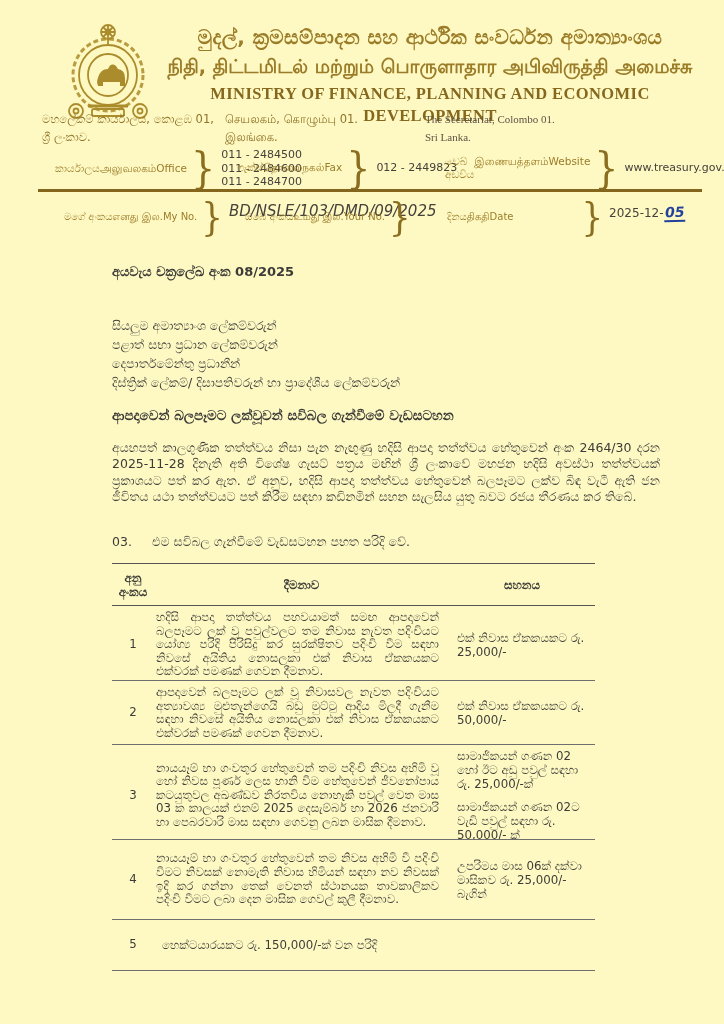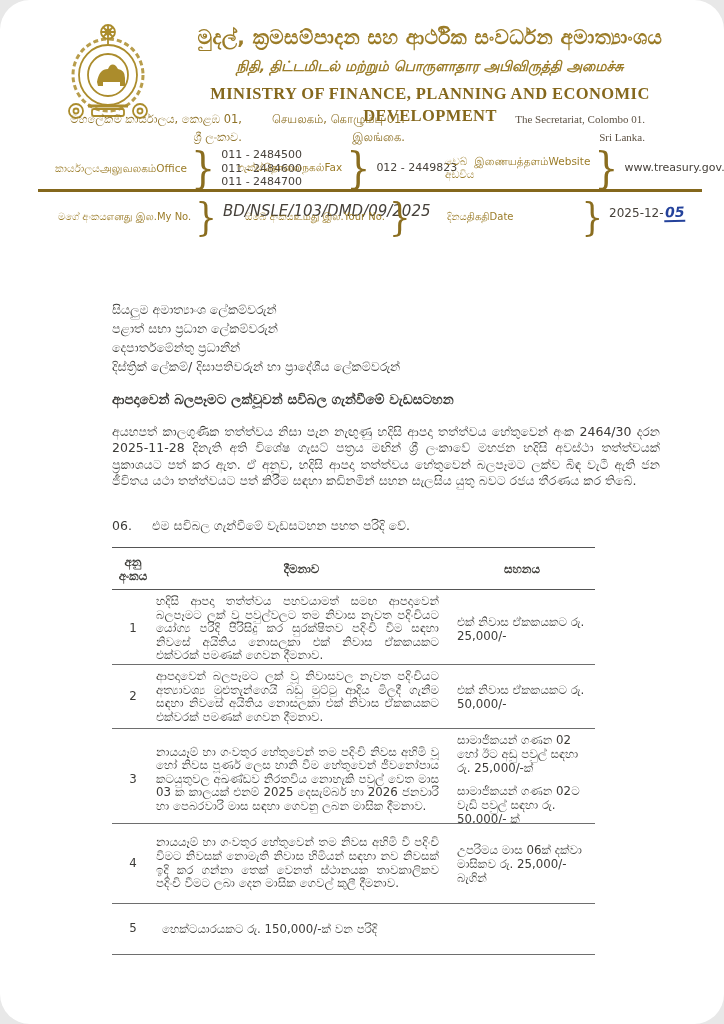--- a/index.html
+++ b/index.html
@@ -1,25 +1,25 @@
 <!DOCTYPE html>
 <html><head>
 <meta charset="utf-8">
 <style>
   html,body{margin:0;padding:0;background:#e8e8e8;}
-  .page{position:relative;width:724px;height:1024px;background:#ffffff;overflow:hidden;
-        font-family:"DejaVu Sans",sans-serif;color:#3c3b37;border-radius:30px;}
+  .page{position:relative;width:724px;height:1024px;background:#fef9c3;overflow:hidden;
+        font-family:"DejaVu Sans",sans-serif;color:#3c3b37;}
   
   .emblem{position:absolute;left:56px;top:20px;width:104px;height:104px;}
   .titles{position:absolute;left:150px;top:24px;width:560px;text-align:center;}
   .title-si{font-size:20px;font-weight:bold;color:#9b7c28;letter-spacing:.4px;line-height:26px;}
-  .title-ta{font-size:14px;font-weight:bold;color:#9b7c28;line-height:26px;margin-top:3px;font-style:italic;}
+  .title-ta{font-size:19px;font-weight:bold;color:#9b7c28;line-height:26px;margin-top:3px;}
   .title-en{font-size:16.5px;font-weight:bold;color:#85681d;margin-top:4px;line-height:22px;
             font-family:"Liberation Serif",serif;letter-spacing:.4px;}
-  .addr{position:absolute;top:110px;text-align:right;font-size:11.5px;line-height:18px;color:#8f7227;}
+  .addr{position:absolute;top:110px;text-align:left;font-size:11.5px;line-height:18px;color:#8f7227;}
   .addr-si{left:42px;width:200px;}
   .addr-ta{left:225px;width:180px;}
   .addr-en{left:425px;width:220px;font-family:"Liberation Serif",serif;font-size:11px;color:#5d5244;}
   .cgroup{position:absolute;top:148px;display:flex;align-items:center;}
   .lblstack{display:flex;flex-direction:row;font-size:10.5px;line-height:13.5px;color:#9b7c28;}
   .valstack{display:flex;flex-direction:column;font-size:11px;line-height:13.5px;color:#46413a;}
   .brace{font-family:"DejaVu Serif",serif;font-weight:400;color:#8a6d1f;
          font-size:38px;line-height:40px;transform:scaleY(1.15);margin:0 6px 0 4px;}
   .rule{position:absolute;left:38px;top:189px;width:664px;height:3px;background:#84671c;}
   .rgroup{position:absolute;top:196px;display:flex;align-items:center;}
@@ -126,21 +126,21 @@
       <span>Website</span>
     </div>
     <span class="brace">}</span>
     <div class="valstack">
       <span>www.treasury.gov.lk</span>
     </div>
   </div>
 
   <div class="rule"></div>
 
-  <div class="rgroup" style="left:58px">
+  <div class="rgroup" style="left:64px">
     <div class="lblstack">
       <span>මගේ අංකය</span>
       <span>எனது இல.</span>
       <span>My No.</span>
     </div>
     <span class="brace" style="font-size:34px">}</span>
     <span class="refval">BD/NSLE/103/DMD/09/2025</span>
   </div>
 
   <div class="rgroup" style="left:245px">
@@ -157,34 +157,35 @@
     <div class="lblstack">
       <span>දිනය</span>
       <span>திகதி</span>
       <span>Date</span>
     </div>
     <span class="brace" style="font-size:34px;margin-left:68px">}</span>
     <span class="dateval"><span>2025-12-</span><span class="hand">05</span></span>
   </div>
 
   <div class="content">
+    <div class="circular-no">අයවැය චක්‍රලේඛ අංක 08/2025</div>
 
     <div class="addressees">
       <div>සියලුම අමාත්‍යාංශ ලේකම්වරුන්</div>
       <div>පළාත් සභා ප්‍රධාන ලේකම්වරුන්</div>
       <div>දෙපාර්තමේන්තු ප්‍රධානීන්</div>
       <div>දිස්ත්‍රික් ලේකම්/ දිසාපතිවරුන් හා ප්‍රාදේශීය ලේකම්වරුන්</div>
     </div>
 
     <div class="subject">ආපදාවෙන් බලපෑමට ලක්වූවන් සවිබල ගැන්වීමේ වැඩසටහන</div>
 
     <div class="para1">අයහපත් කාලගුණික තත්ත්වය නිසා පැන නැඟුණු හදිසි ආපදා තත්ත්වය හේතුවෙන් අංක 2464/30 දරන 2025-11-28  දිනැති අති විශේෂ ගැසට් පත්‍රය මඟින් ශ්‍රී ලංකාවේ මහජන හදිසි අවස්ථා තත්ත්වයක් ප්‍රකාශයට පත් කර ඇත. ඒ අනුව, හදිසි ආපදා තත්ත්වය හේතුවෙන් බලපෑමට ලක්ව බිඳ වැටී ඇති ජන ජීවිතය යථා තත්ත්වයට පත් කිරීම සඳහා කඩිනමින් සහන සැලසිය යුතු බවට රජය තීරණය කර තිබේ.</div>
 
     <div class="para2">
-      <span class="pno">06.</span>
+      <span class="pno">03.</span>
       <span>එම සවිබල ගැන්වීමේ වැඩසටහන පහත පරිදි වේ.</span>
     </div>
 
     <div class="tbl">
       <div class="trow thead" style="height:41px">
         <div class="cell h-no">අනු අංකය</div>
         <div class="cell">දීමනාව</div>
         <div class="cell">සහනය</div>
       </div>
 

